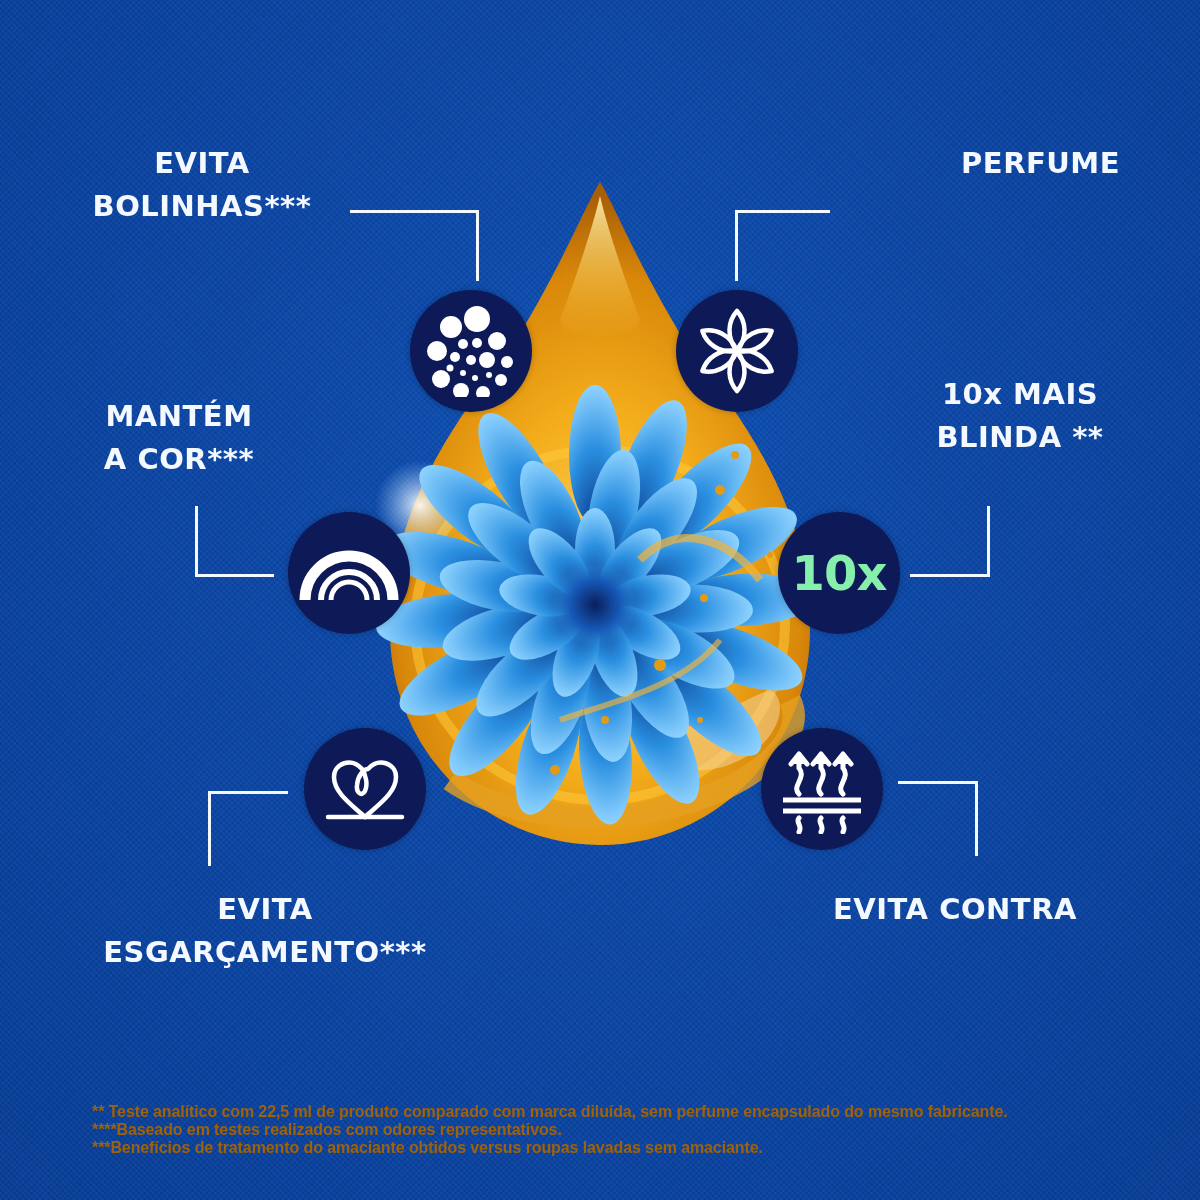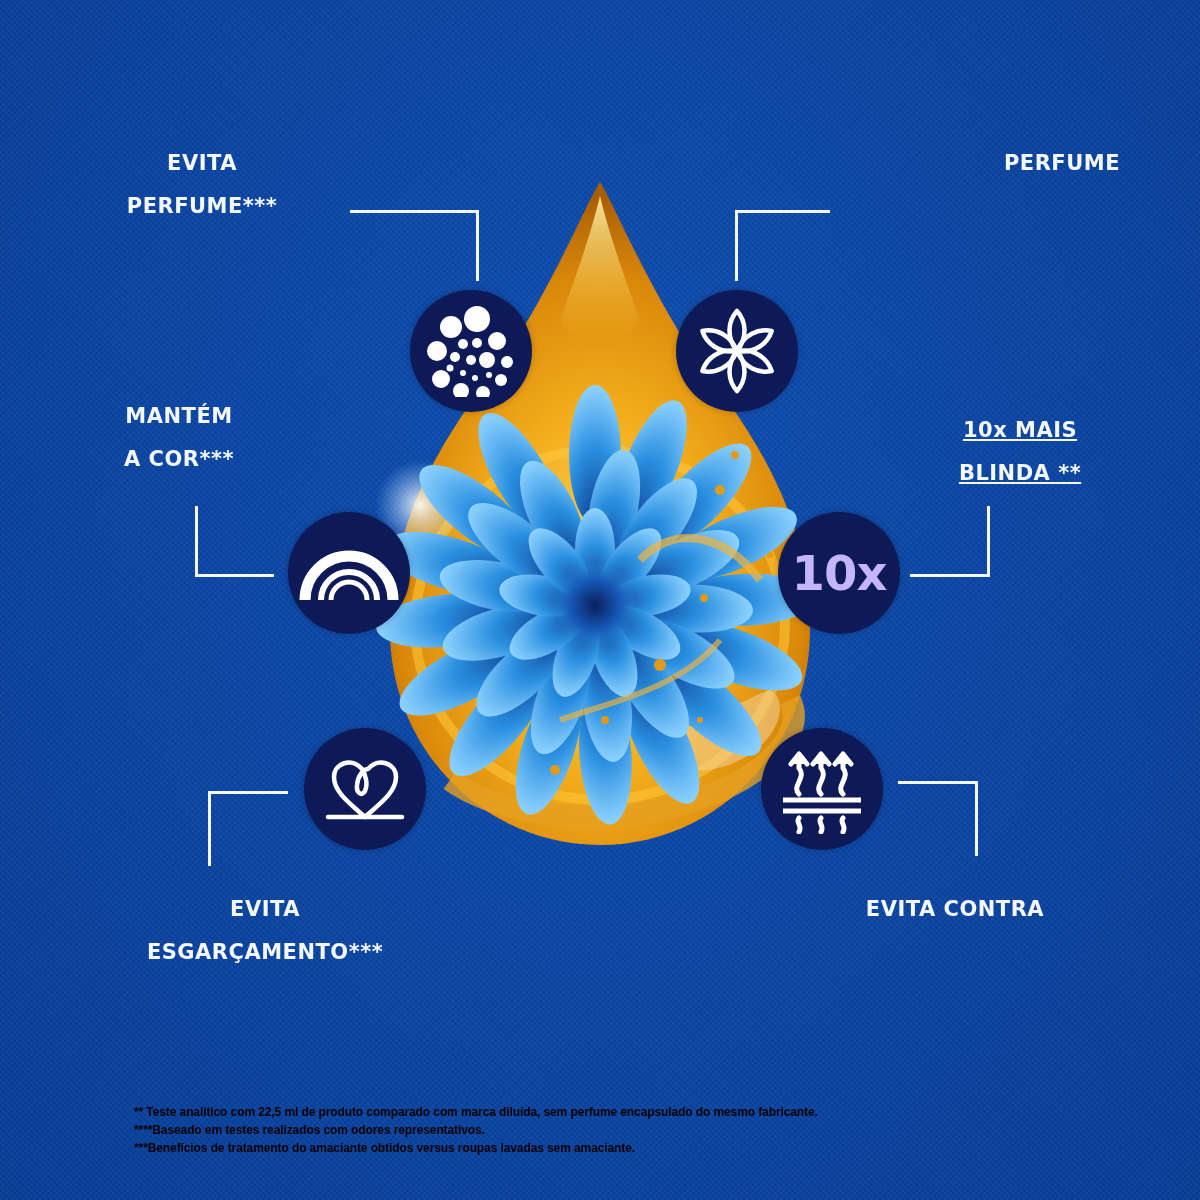--- a/index.html
+++ b/index.html
@@ -11,37 +11,37 @@
   }
   .texture {
     position:absolute; inset:0;
     background-image:
       repeating-linear-gradient(45deg, rgba(255,255,255,0.025) 0 2px, rgba(0,0,0,0.03) 2px 4px),
       repeating-linear-gradient(-45deg, rgba(255,255,255,0.02) 0 2px, rgba(0,0,0,0.025) 2px 4px);
     pointer-events:none;
   }
   .label {
     position:absolute; text-align:center; font-weight:bold;
-    font-size:21px; line-height:43px; letter-spacing:0.5px;
+    font-size:29px; line-height:43px; letter-spacing:0.5px;
     color:#f4f8ff; white-space:nowrap;
   }
   .label span { display:block; }
   .connector { position:absolute; border-color:#f4f8ff; border-style:solid; border-width:0; }
   .icon-circle {
     position:absolute; width:122px; height:122px; border-radius:50%;
     background:#0e1a57; display:flex; align-items:center; justify-content:center;
     box-shadow: 0 0 6px rgba(0,0,0,0.25);
   }
   .icon-circle svg { display:block; }
-  .tenx-text { font-weight:bold; font-size:48px; color:#c4b5fd; letter-spacing:-1px; }
+  .tenx-text { font-weight:bold; font-size:48px; color:#86efac; letter-spacing:-1px; }
   .drop { position:absolute; left:0; top:0; }
   .footnotes {
     position:absolute; left:92px; top:1103px;
-    font-family:"Liberation Sans", sans-serif; font-size:12px; line-height:18px;
-    font-weight:bold; color:#000000; letter-spacing:-0.1px;margin-left:42px;
+    font-family:"Liberation Sans", sans-serif; font-size:16px; line-height:18px;
+    font-weight:bold; color:#a16207; letter-spacing:-0.1px;
   }
   .footnotes div { white-space:nowrap; }
 </style>
 </head>
 <body>
 
 <div class="texture"></div>
 
 <svg class="drop" width="1200" height="1200" viewBox="0 0 1200 1200">
   <defs>
@@ -156,30 +156,30 @@
 <div class="connector" style="left:195px; top:506px; width:76px; height:68px; border-left-width:3px; border-bottom-width:3px;"></div>
 
 <div class="connector" style="left:910px; top:506px; width:77px; height:68px; border-right-width:3px; border-bottom-width:3px;"></div>
 
 <div class="connector" style="left:208px; top:791px; width:77px; height:72px; border-top-width:3px; border-left-width:3px;"></div>
 
 <div class="connector" style="left:898px; top:781px; width:77px; height:72px; border-top-width:3px; border-right-width:3px;"></div>
 
 <div class="label" style="left:62px; top:142px; width:280px;">
   <span>EVITA</span>
-  <span>PERFUME***</span>
+  <span>BOLINHAS***</span>
 </div>
 <div class="label" style="left:840px; top:142px; width:280px;text-align:right;">
   <span>PERFUME</span>
 </div>
 <div class="label" style="left:44px; top:395px; width:270px;">
   <span>MANTÉM</span>
   <span>A COR***</span>
 </div>
-<div class="label" style="left:895px; top:409px; width:250px;text-decoration:underline;">
+<div class="label" style="left:895px; top:373px; width:250px;">
   <span>10x MAIS</span>
   <span>BLINDA **</span>
 </div>
 <div class="label" style="left:70px; top:888px; width:390px;">
   <span>EVITA</span>
   <span>ESGARÇAMENTO***</span>
 </div>
 <div class="label" style="left:790px; top:888px; width:330px;">
   <span>EVITA CONTRA</span>
 </div>

